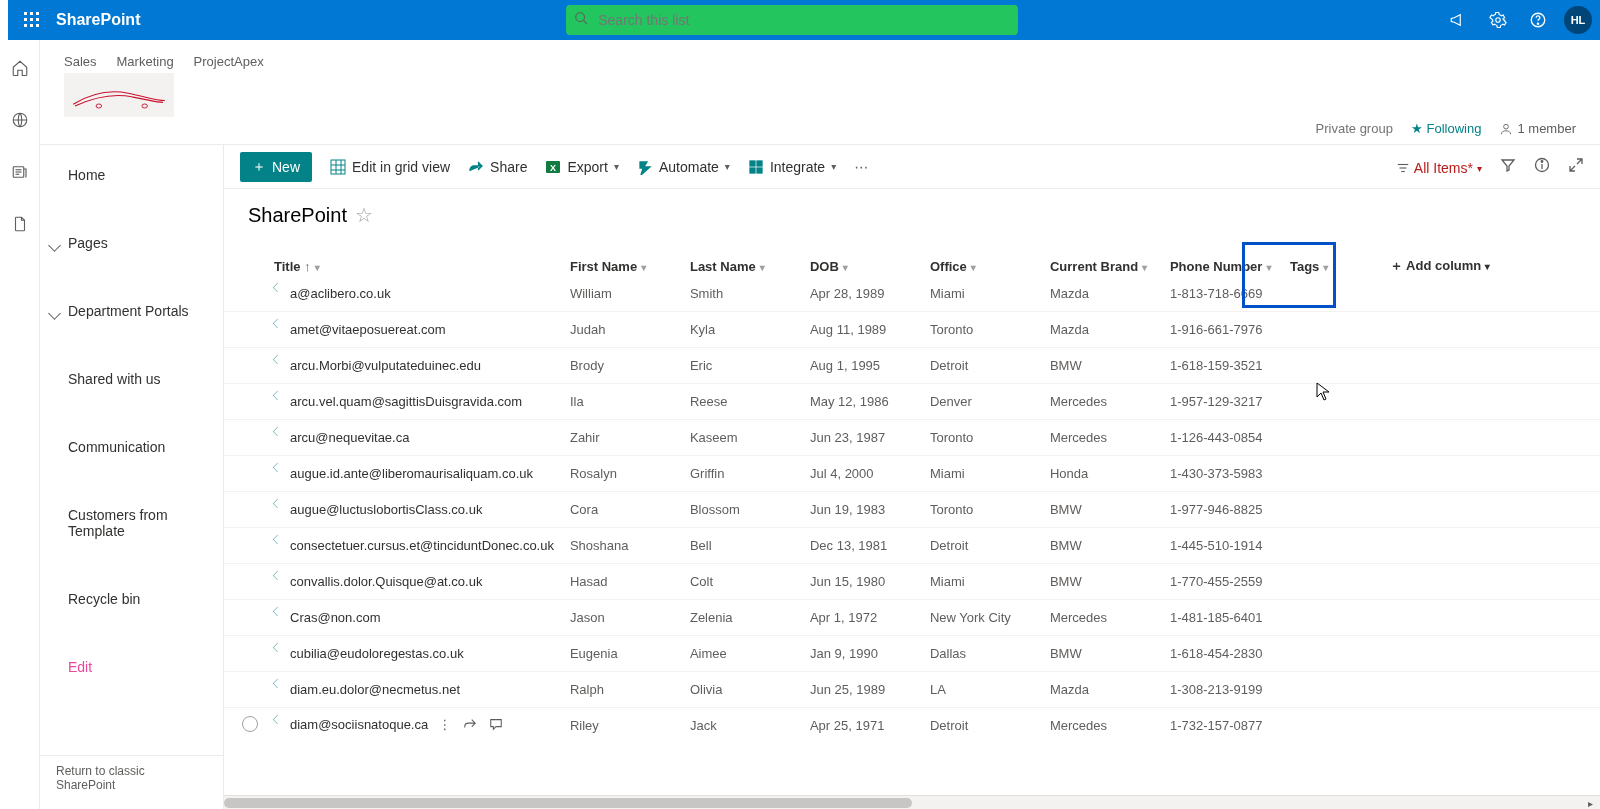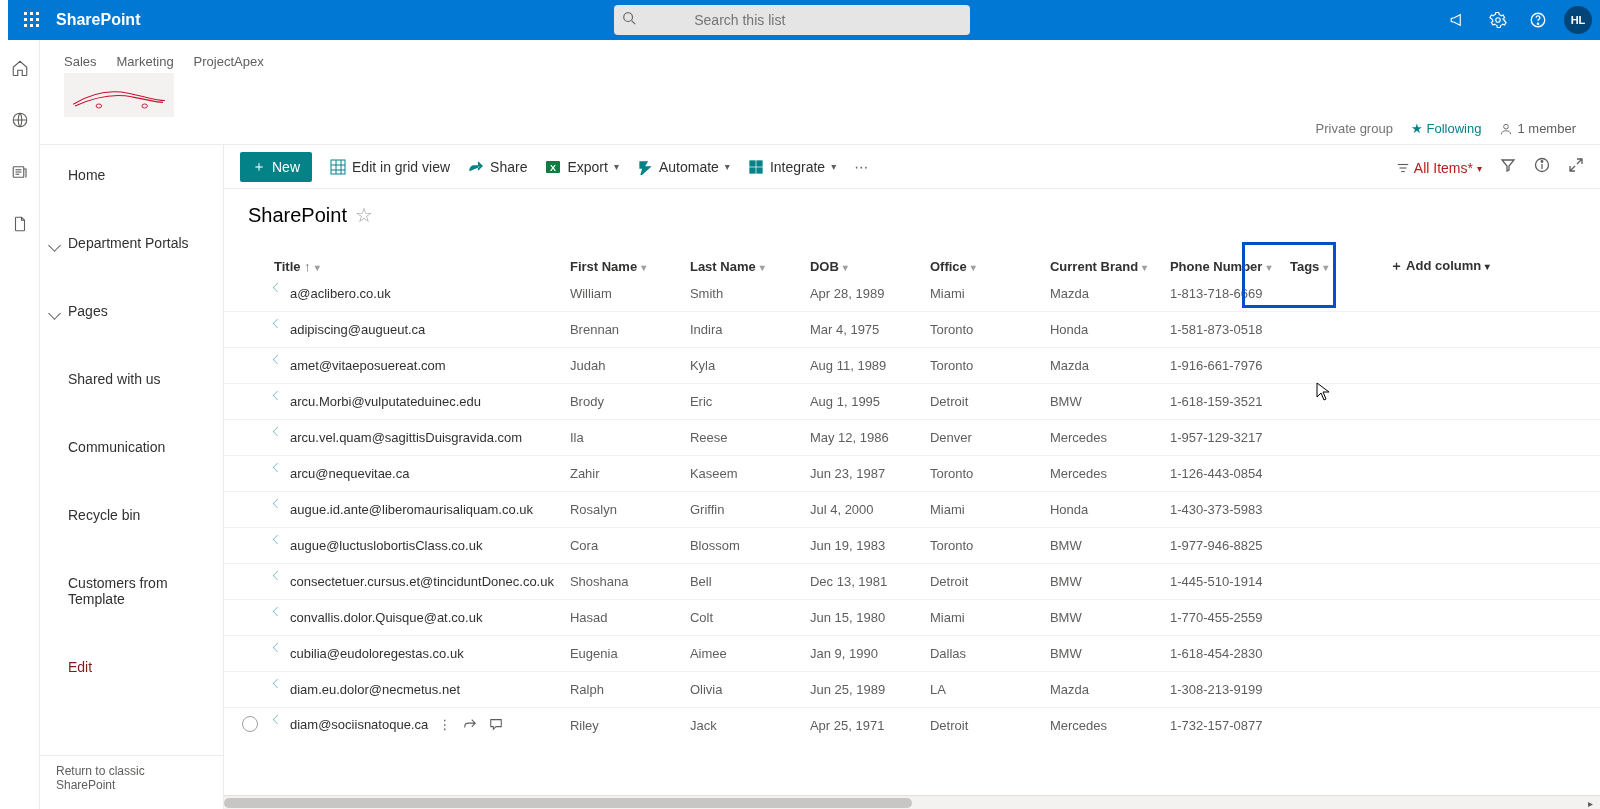--- a/index.html
+++ b/index.html
@@ -5,21 +5,21 @@
   * { box-sizing: border-box; font-family: "Segoe UI", Arial, sans-serif; }
   html, body { margin:0; padding:0; height:100%; width:100%; background:#f3f2f1; }
   .root { width:1600px; height:809px; background:#fff; position:relative; overflow:hidden; }
 
   
   .suite { height:40px; background:#0078d4; color:#fff; display:flex; align-items:center; padding:0 8px;margin-left:8px; }
   .waffle { width:32px; height:32px; display:flex; align-items:center; justify-content:center; cursor:pointer; }
   .waffle svg { fill:#fff; }
   .appname { font-size:16px; font-weight:600; margin-left:8px; }
   .searchwrap { flex:1; display:flex; justify-content:center; }
-  .searchbox { width:356px; height:30px; background:#e5e5e5; border-radius:4px; display:flex; align-items:center; padding:0 8px;gap:48px; }
+  .searchbox { width:452px; height:30px; background:#22c55e; border-radius:4px; display:flex; align-items:center; padding:0 8px; }
   .searchbox input { border:none; outline:none; background:transparent; flex:1; font-size:14px; color:#323130; }
   .searchbox .sicon { color:#605e5c; margin-right:8px; }
   .suite-right { display:flex; align-items:flex-end; gap:12px; }
   .suite-icon { width:28px; height:28px; display:flex; align-items:center; justify-content:center; cursor:pointer; }
   .avatar { width:28px; height:28px; border-radius:50%; background:#004578; color:#fff; font-size:11px; display:flex; align-items:center; justify-content:center; font-weight:600; }
 
   .body { display:flex; height:calc(100% - 40px); }
 
   .apprail { width:40px; background:#fff; border-right:1px solid #edebe9; display:flex; flex-direction:column; align-items:center; padding-top:16px; gap:28px; color:#605e5c; }
   .apprail .ri { width:24px; height:24px; display:flex; align-items:center; justify-content:center; cursor:pointer; }
@@ -35,21 +35,21 @@
   .sitehdr { display:flex; justify-content:flex-end; align-items:center; padding:4px 24px 8px 24px; font-size:13px; color:#323130; gap:18px; }
   .sitehdr .follow { color:#038387; display:flex; align-items:center; gap:4px; cursor:pointer; }
   .sitehdr .members { display:flex; align-items:center; gap:4px; cursor:pointer; color:#605e5c; }
   .sitehdr .pg { color:#737373; }
 
   .split { display:flex; flex:1; overflow:hidden; border-top:1px solid #edebe9; }
 
   .leftnav { width:184px; border-right:1px solid #edebe9; padding:14px 0; font-size:14px; display:flex; flex-direction:column;gap:36px; }
   .leftnav .item { padding:8px 16px 8px 28px; color:#323130; cursor:pointer; position:relative; }
   .leftnav .item.expand::before { content:""; position:absolute; left:10px; top:14px; width:8px; height:8px; border-left:1px solid #605e5c; border-bottom:1px solid #605e5c; transform:rotate(-45deg); }
-  .leftnav .edit { color:#7f1d1d; }
+  .leftnav .edit { color:#ec4899; }
   .leftnav .spacer { flex:1; }
   .leftnav .classic { font-size:12px; color:#605e5c; padding:8px 16px; border-top:1px solid #edebe9; }
 
   .content { flex:1; display:flex; flex-direction:column; overflow:hidden; }
 
   .cmdbar { height:44px; display:flex; align-items:center; padding:0 16px; gap:18px; border-bottom:1px solid #edebe9; font-size:14px; color:#323130; }
   .cmdbar .newbtn { background:#038387; color:#fff; border-radius:2px; padding:6px 12px; display:flex; align-items:center; gap:6px; cursor:pointer; font-weight:500; }
   .cmdbar .cmd { display:flex; align-items:center; gap:6px; cursor:pointer; color:#323130; }
   .cmdbar .cmd svg { fill:#038387; }
   .cmdbar .right { margin-left:auto; display:flex; align-items:flex-end; gap:18px; color:#b91c1c; }
@@ -198,26 +198,26 @@
               <path d="M4 21c0-4 4-6 8-6s8 2 8 6"></path>
             </svg>
           <span>1 member</span>
         </span>
       </div>
 
       <div class="split">
         <div class="leftnav" id="leftnav">
 
           <div class="item">Home</div>
+            <div class="item expand">Pages</div>
             <div class="item expand">Department Portals</div>
-            <div class="item expand">Pages</div>
             <div class="item">Shared with us</div>
             <div class="item">Communication</div>
+            <div class="item">Customers from Template</div>
             <div class="item">Recycle bin</div>
-            <div class="item">Customers from Template</div>
             <div class="item edit">Edit</div>
             <div class="spacer"></div>
           <div class="classic">Return to classic SharePoint</div>
         </div>
 
         <div class="content">
           <div class="cmdbar">
             <div class="newbtn">
               <span>＋</span>
               <span>New</span>
@@ -324,32 +324,20 @@
                     <td>Smith</td>
                     <td>Apr 28, 1989</td>
                     <td>Miami</td>
                     <td>Mazda</td>
                     <td>1-813-718-6669</td>
                     <td></td>
                     <td></td>
                   </tr>
                   <tr>
                     <td class="sel"><span class="selcircle"></span></td>
-                    <td class="title col-first">adipiscing@augueut.ca</td>
-                    <td>Brennan</td>
-                    <td>Indira</td>
-                    <td>Mar 4, 1975</td>
-                    <td>Toronto</td>
-                    <td>Honda</td>
-                    <td>1-581-873-0518</td>
-                    <td></td>
-                    <td></td>
-                  </tr>
-                  <tr>
-                    <td class="sel"><span class="selcircle"></span></td>
                     <td class="title col-first">amet@vitaeposuereat.com</td>
                     <td>Judah</td>
                     <td>Kyla</td>
                     <td>Aug 11, 1989</td>
                     <td>Toronto</td>
                     <td>Mazda</td>
                     <td>1-916-661-7976</td>
                     <td></td>
                     <td></td>
                   </tr>
@@ -427,20 +415,32 @@
                   </tr>
                   <tr>
                     <td class="sel"><span class="selcircle"></span></td>
                     <td class="title col-first">convallis.dolor.Quisque@at.co.uk</td>
                     <td>Hasad</td>
                     <td>Colt</td>
                     <td>Jun 15, 1980</td>
                     <td>Miami</td>
                     <td>BMW</td>
                     <td>1-770-455-2559</td>
+                    <td></td>
+                    <td></td>
+                  </tr>
+                  <tr>
+                    <td class="sel"><span class="selcircle"></span></td>
+                    <td class="title col-first">Cras@non.com</td>
+                    <td>Jason</td>
+                    <td>Zelenia</td>
+                    <td>Apr 1, 1972</td>
+                    <td>New York City</td>
+                    <td>Mercedes</td>
+                    <td>1-481-185-6401</td>
                     <td></td>
                     <td></td>
                   </tr>
                   <tr>
                     <td class="sel"><span class="selcircle"></span></td>
                     <td class="title col-first">cubilia@eudoloregestas.co.uk</td>
                     <td>Eugenia</td>
                     <td>Aimee</td>
                     <td>Jan 9, 1990</td>
                     <td>Dallas</td>

